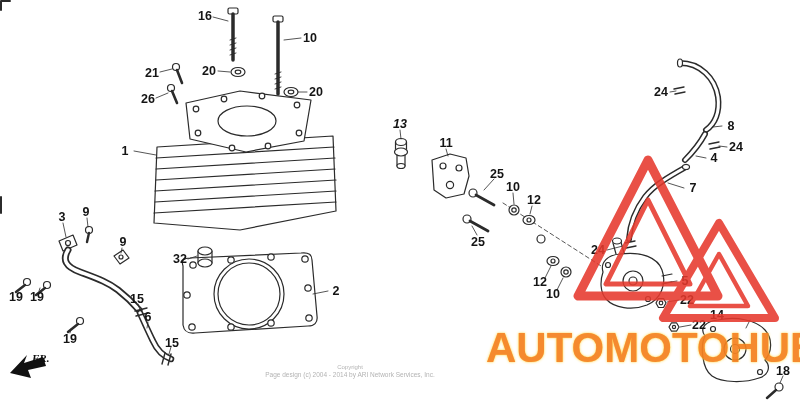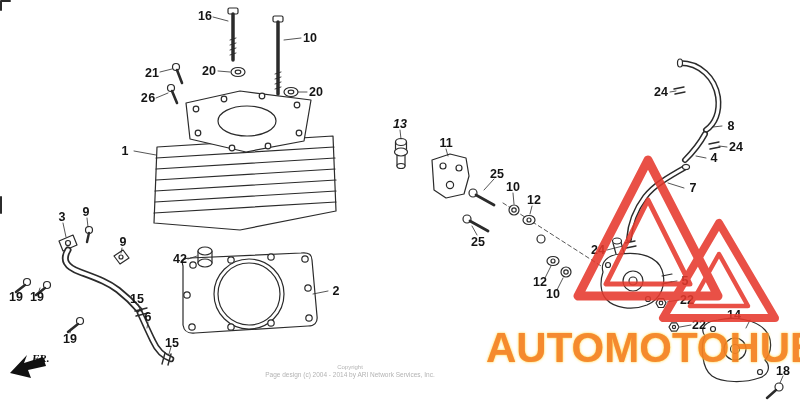--- a/index.html
+++ b/index.html
@@ -321,51 +321,51 @@
       </g>
     </g>
   </svg>
 
   <div class="layer callout-layer">
       <div class="callout" style="left: 205px; top: 16px;">16</div>
       <div class="callout" style="left: 310px; top: 38px;">10</div>
       <div class="callout" style="left: 209px; top: 71px;">20</div>
       <div class="callout" style="left: 316px; top: 92px;">20</div>
       <div class="callout" style="left: 152px; top: 73px;">21</div>
-      <div class="callout" style="left: 148px; top: 99px; font-family: Liberation Mono, monospace;">26</div>
+      <div class="callout" style="left: 148px; top: 99px;">26</div>
       <div class="callout" style="left: 125px; top: 151px;">1</div>
       <div class="callout" style="left: 400px; top: 124px; font-style: italic;">13</div>
       <div class="callout" style="left: 446px; top: 143px; text-align: center;">11</div>
       <div class="callout" style="left: 497px; top: 174px;">25</div>
       <div class="callout" style="left: 513px; top: 187px;">10</div>
       <div class="callout" style="left: 534px; top: 200px;">12</div>
       <div class="callout" style="left: 478px; top: 242px;">25</div>
       <div class="callout" style="left: 336px; top: 291px;">2</div>
-      <div class="callout" style="left: 180px; top: 259px;">42</div>
+      <div class="callout" style="left: 180px; top: 259px;">32</div>
       <div class="callout" style="left: 62px; top: 217px;">3</div>
       <div class="callout" style="left: 86px; top: 212px;">9</div>
       <div class="callout" style="left: 123px; top: 242px;">9</div>
       <div class="callout" style="left: 16px; top: 297px;">19</div>
       <div class="callout" style="left: 37px; top: 297px;">19</div>
       <div class="callout" style="left: 70px; top: 339px;">19</div>
       <div class="callout" style="left: 137px; top: 299px;">15</div>
       <div class="callout" style="left: 148px; top: 317px;">6</div>
       <div class="callout" style="left: 172px; top: 343px;">15</div>
       <div class="callout" style="left: 540px; top: 282px;">12</div>
       <div class="callout" style="left: 553px; top: 294px;">10</div>
       <div class="callout" style="left: 661px; top: 92px;">24</div>
       <div class="callout" style="left: 731px; top: 126px;">8</div>
       <div class="callout" style="left: 736px; top: 147px;">24</div>
       <div class="callout" style="left: 714px; top: 158px;">4</div>
       <div class="callout" style="left: 693px; top: 188px;">7</div>
       <div class="callout" style="left: 598px; top: 250px;">24</div>
       <div class="callout" style="left: 685px; top: 281px;">5</div>
       <div class="callout" style="left: 687px; top: 300px;">22</div>
       <div class="callout" style="left: 699px; top: 325px;">22</div>
-      <div class="callout" style="left: 734px; top: 315px;">14</div>
+      <div class="callout" style="left: 717px; top: 315px;">14</div>
       <div class="callout" style="left: 783px; top: 371px;">18</div>
     </div>
 
   <svg class="layer watermark-svg" width="800" height="408" viewBox="0 0 800 408">
     <g fill="none" stroke-linejoin="round" opacity="0.88">
       <polygon points="648,160 578,296 718,296" stroke="#e6392d" stroke-width="9"></polygon>
       <polygon points="648,200 606,284 690,284" stroke="#e6392d" stroke-width="5"></polygon>
       <polygon points="719,223 663,318 775,318" stroke="#e6392d" stroke-width="8"></polygon>
       <polygon points="719,254 690,306 748,306" stroke="#e6392d" stroke-width="4.5"></polygon>
     </g>

